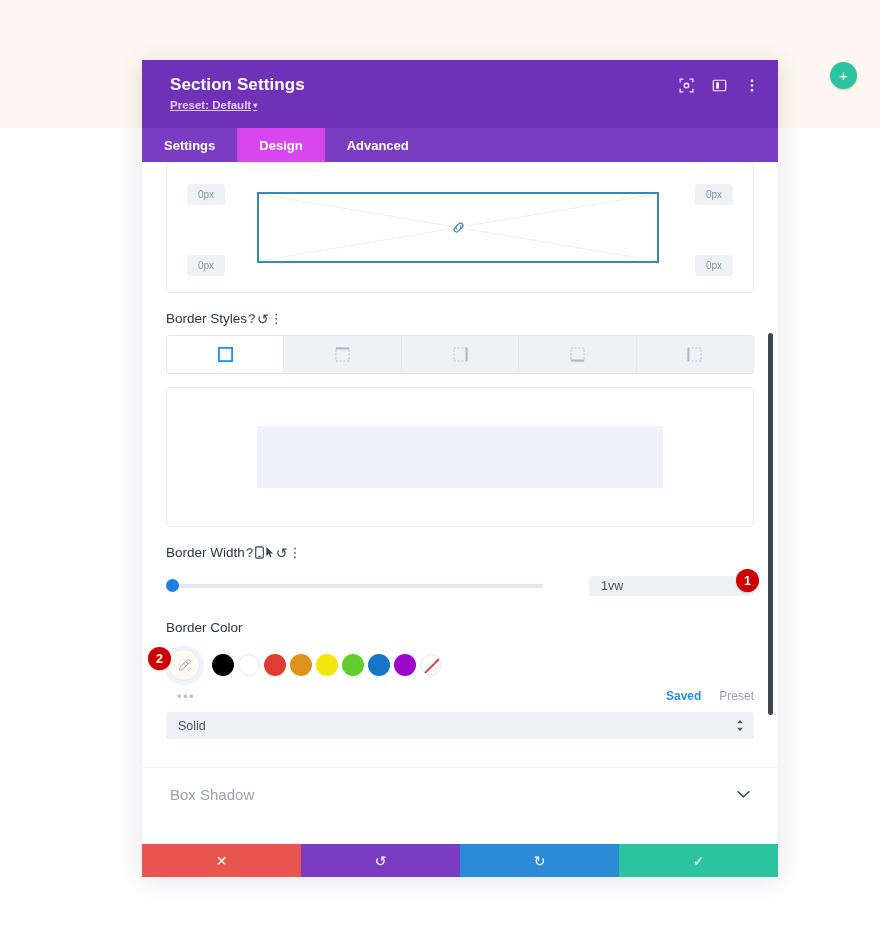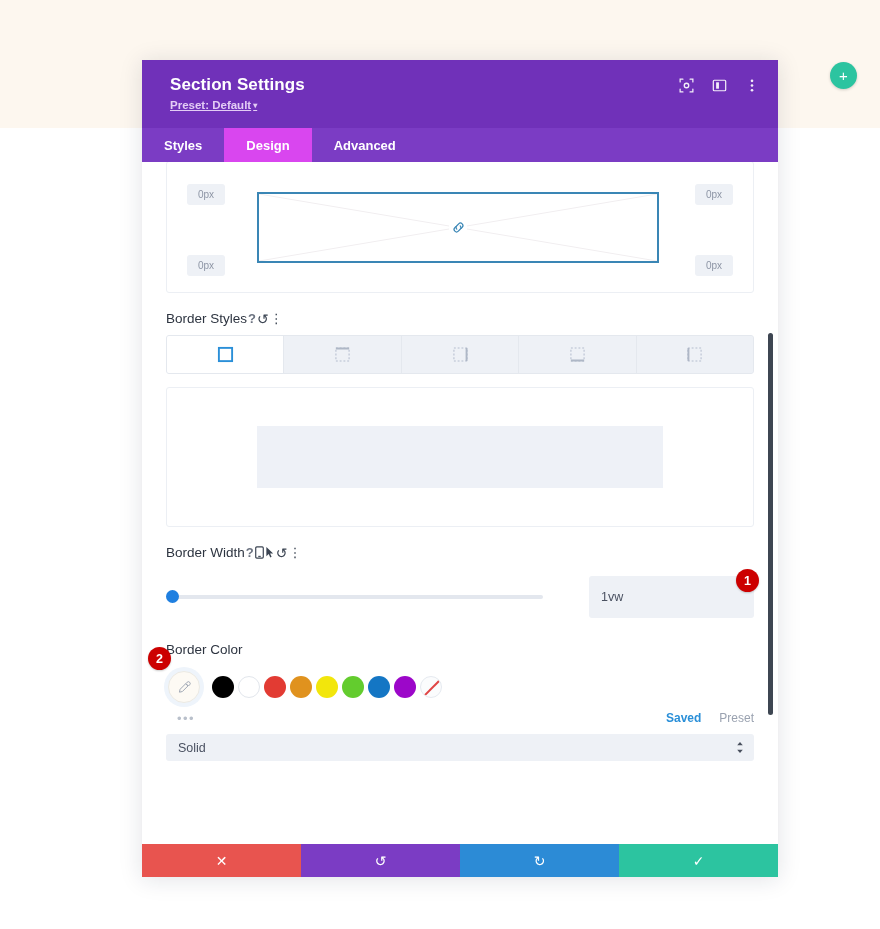--- a/index.html
+++ b/index.html
@@ -278,21 +278,21 @@
   .slider-handle {
     position: absolute;
     left: 0px; top: -5px;
     width: 13px; height: 13px;
     border-radius: 50%;
     background: #1f7fe0;
     cursor: pointer;
   }
   .value-field {
     width: 165px;
-    height: 42px;
+    height: 20px;
     background: #eef1f6;
     border-radius: 3px;
     display: flex;
     align-items: center;
     padding-left: 12px;
     font-size: 12.5px;
     color: #4a5161;
     box-sizing: border-box;
     cursor: text;
     position: relative;
@@ -503,21 +503,21 @@
         <svg width="4" height="15" viewBox="0 0 4 16">
           <circle cx="2" cy="3" r="1.4" fill="#fff"></circle>
           <circle cx="2" cy="8" r="1.4" fill="#fff"></circle>
           <circle cx="2" cy="13" r="1.4" fill="#fff"></circle>
         </svg>
       </div>
     </div>
   </div>
 
   <div class="tabs">
-    <div class="tab">Styles</div>
+    <div class="tab">Settings</div>
     <div class="tab active">Design</div>
     <div class="tab">Advanced</div>
   </div>
 
   <div class="modal-body">
     <div class="scroll-inner">
 
       <div class="section-card radius-card">
         <div class="radius-box">
           <svg class="diag" viewBox="0 0 398 67" preserveAspectRatio="none">
@@ -642,20 +642,28 @@
       <div class="select-box">
         <span>Solid</span>
         <span class="select-arrows">
           <svg width="8" height="13" viewBox="0 0 8 14">
             <path d="M4 1.2 L7 4.6 L1 4.6 Z" fill="#49505e"></path>
             <path d="M4 12.8 L1 9.4 L7 9.4 Z" fill="#49505e"></path>
           </svg>
         </span>
       </div>
 
+      <div class="accordion">
+        <span class="accordion-title">Box Shadow</span>
+        <span class="accordion-chevron">
+          <svg width="13" height="9" viewBox="0 0 14 9">
+            <path d="M1 1.4 L7 7 L13 1.4" fill="none" stroke="#3b4452" stroke-width="1.5" stroke-linecap="round"></path>
+          </svg>
+        </span>
+      </div>
 
       <div class="scrollbar-track">
         <div class="scrollbar-thumb"></div>
       </div>
     </div>
   </div>
 
   <div class="modal-footer">
     <div class="fbtn cancel">
       <span>✕</span>

